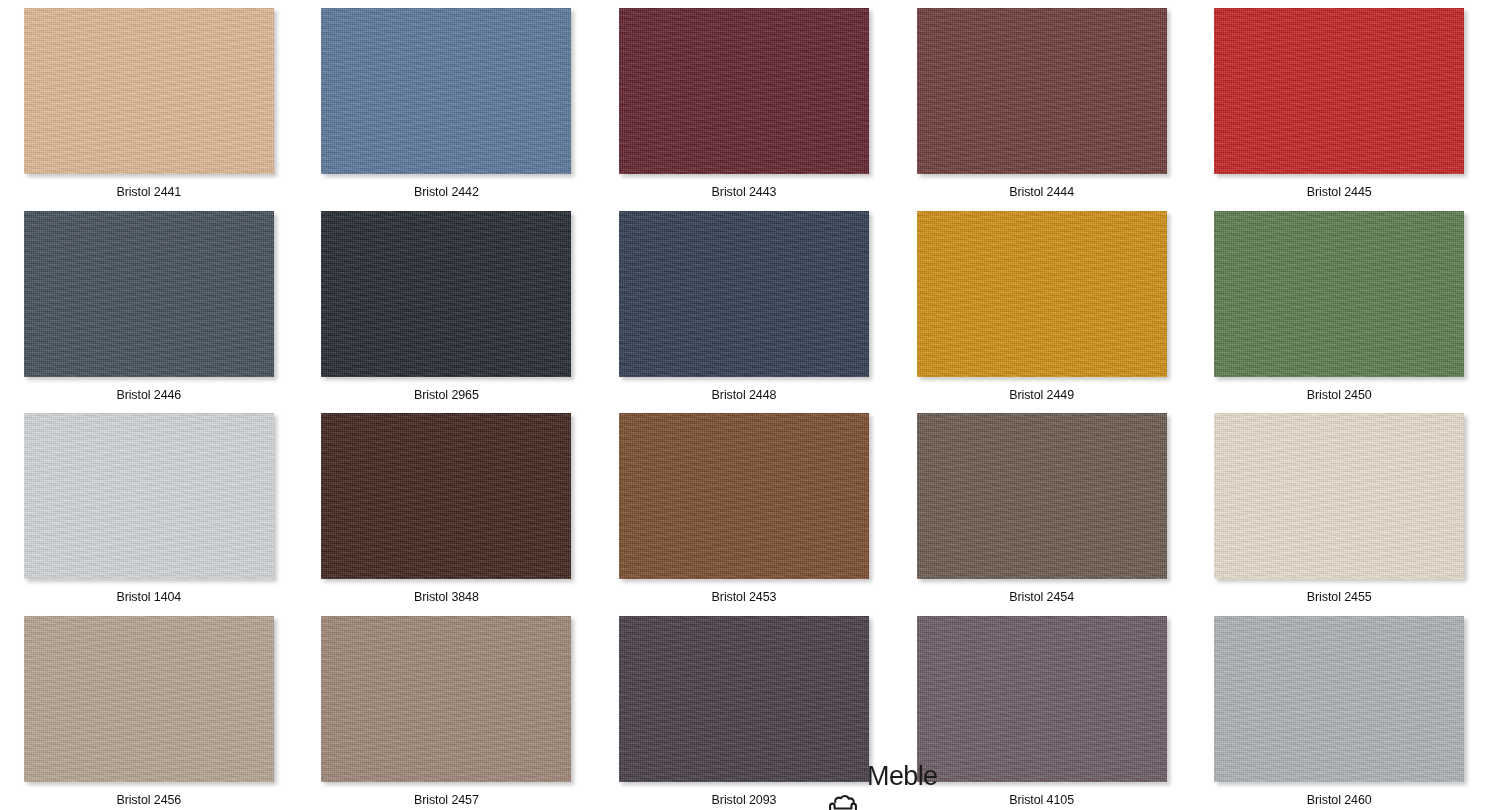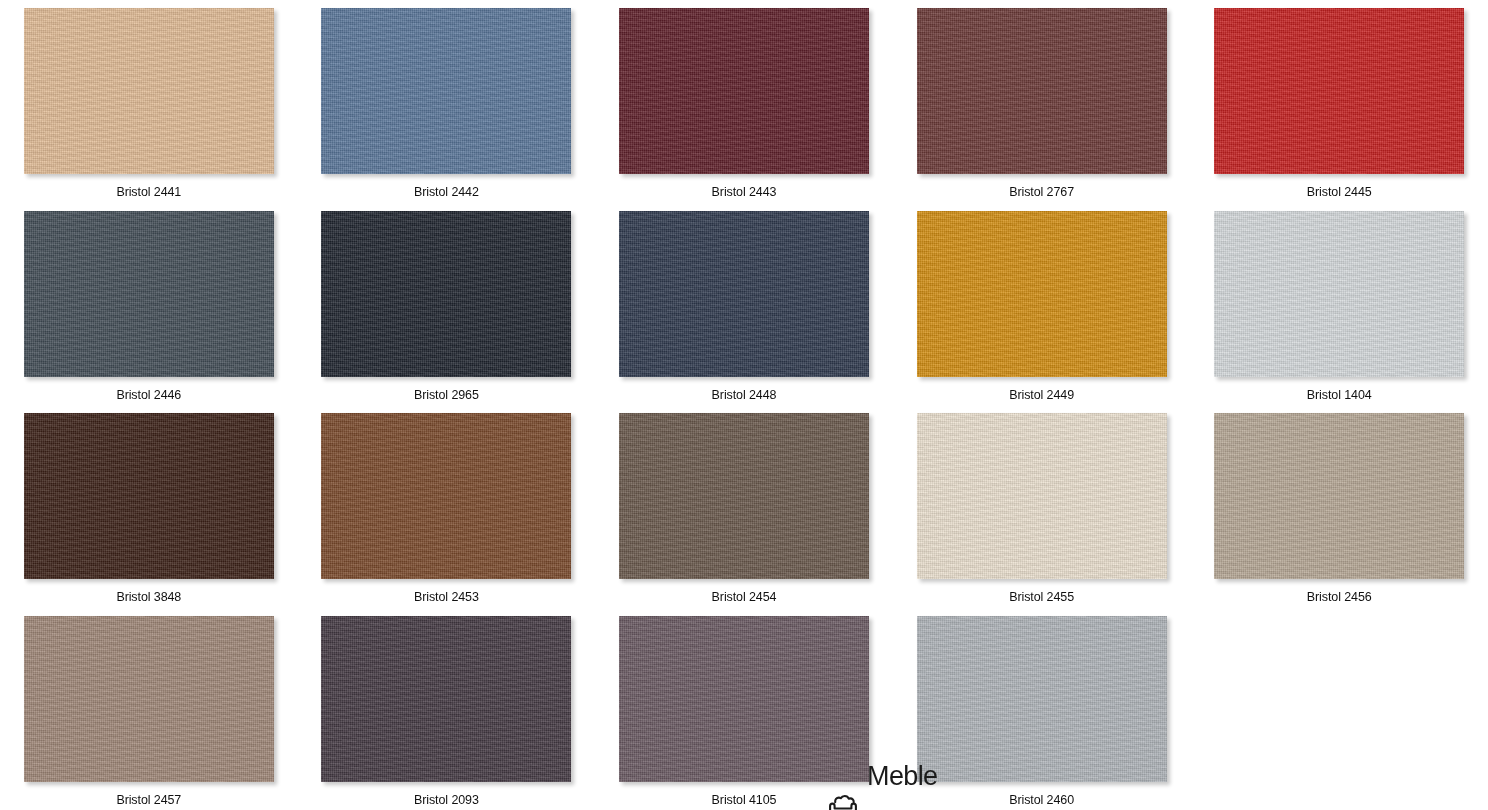--- a/index.html
+++ b/index.html
@@ -147,21 +147,21 @@
     <div class="swatch-cell">
       <div class="swatch-chip" style="background-color: rgb(90, 119, 155);"></div>
       <div class="swatch-label">Bristol 2442</div>
     </div>
     <div class="swatch-cell">
       <div class="swatch-chip" style="background-color: rgb(96, 32, 42);"></div>
       <div class="swatch-label">Bristol 2443</div>
     </div>
     <div class="swatch-cell">
       <div class="swatch-chip" style="background-color: rgb(108, 58, 56);"></div>
-      <div class="swatch-label">Bristol 2767</div>
+      <div class="swatch-label">Bristol 2444</div>
     </div>
     <div class="swatch-cell">
       <div class="swatch-chip" style="background-color: rgb(198, 32, 32);"></div>
       <div class="swatch-label">Bristol 2445</div>
     </div>
 
     <div class="swatch-cell">
       <div class="swatch-chip" style="background-color: rgb(67, 78, 87);"></div>
       <div class="swatch-label">Bristol 2446</div>
     </div>
@@ -169,20 +169,24 @@
       <div class="swatch-chip" style="background-color: rgb(32, 37, 47);"></div>
       <div class="swatch-label">Bristol 2965</div>
     </div>
     <div class="swatch-cell">
       <div class="swatch-chip" style="background-color: rgb(47, 58, 79);"></div>
       <div class="swatch-label">Bristol 2448</div>
     </div>
     <div class="swatch-cell">
       <div class="swatch-chip" style="background-color: rgb(211, 142, 18);"></div>
       <div class="swatch-label">Bristol 2449</div>
+    </div>
+    <div class="swatch-cell">
+      <div class="swatch-chip" style="background-color: rgb(92, 123, 76);"></div>
+      <div class="swatch-label">Bristol 2450</div>
     </div>
 
     <div class="swatch-cell">
       <div class="swatch-chip" style="background-color: rgb(214, 218, 221);"></div>
       <div class="swatch-label">Bristol 1404</div>
     </div>
     <div class="swatch-cell">
       <div class="swatch-chip" style="background-color: rgb(61, 34, 24);"></div>
       <div class="swatch-label">Bristol 3848</div>
     </div>

